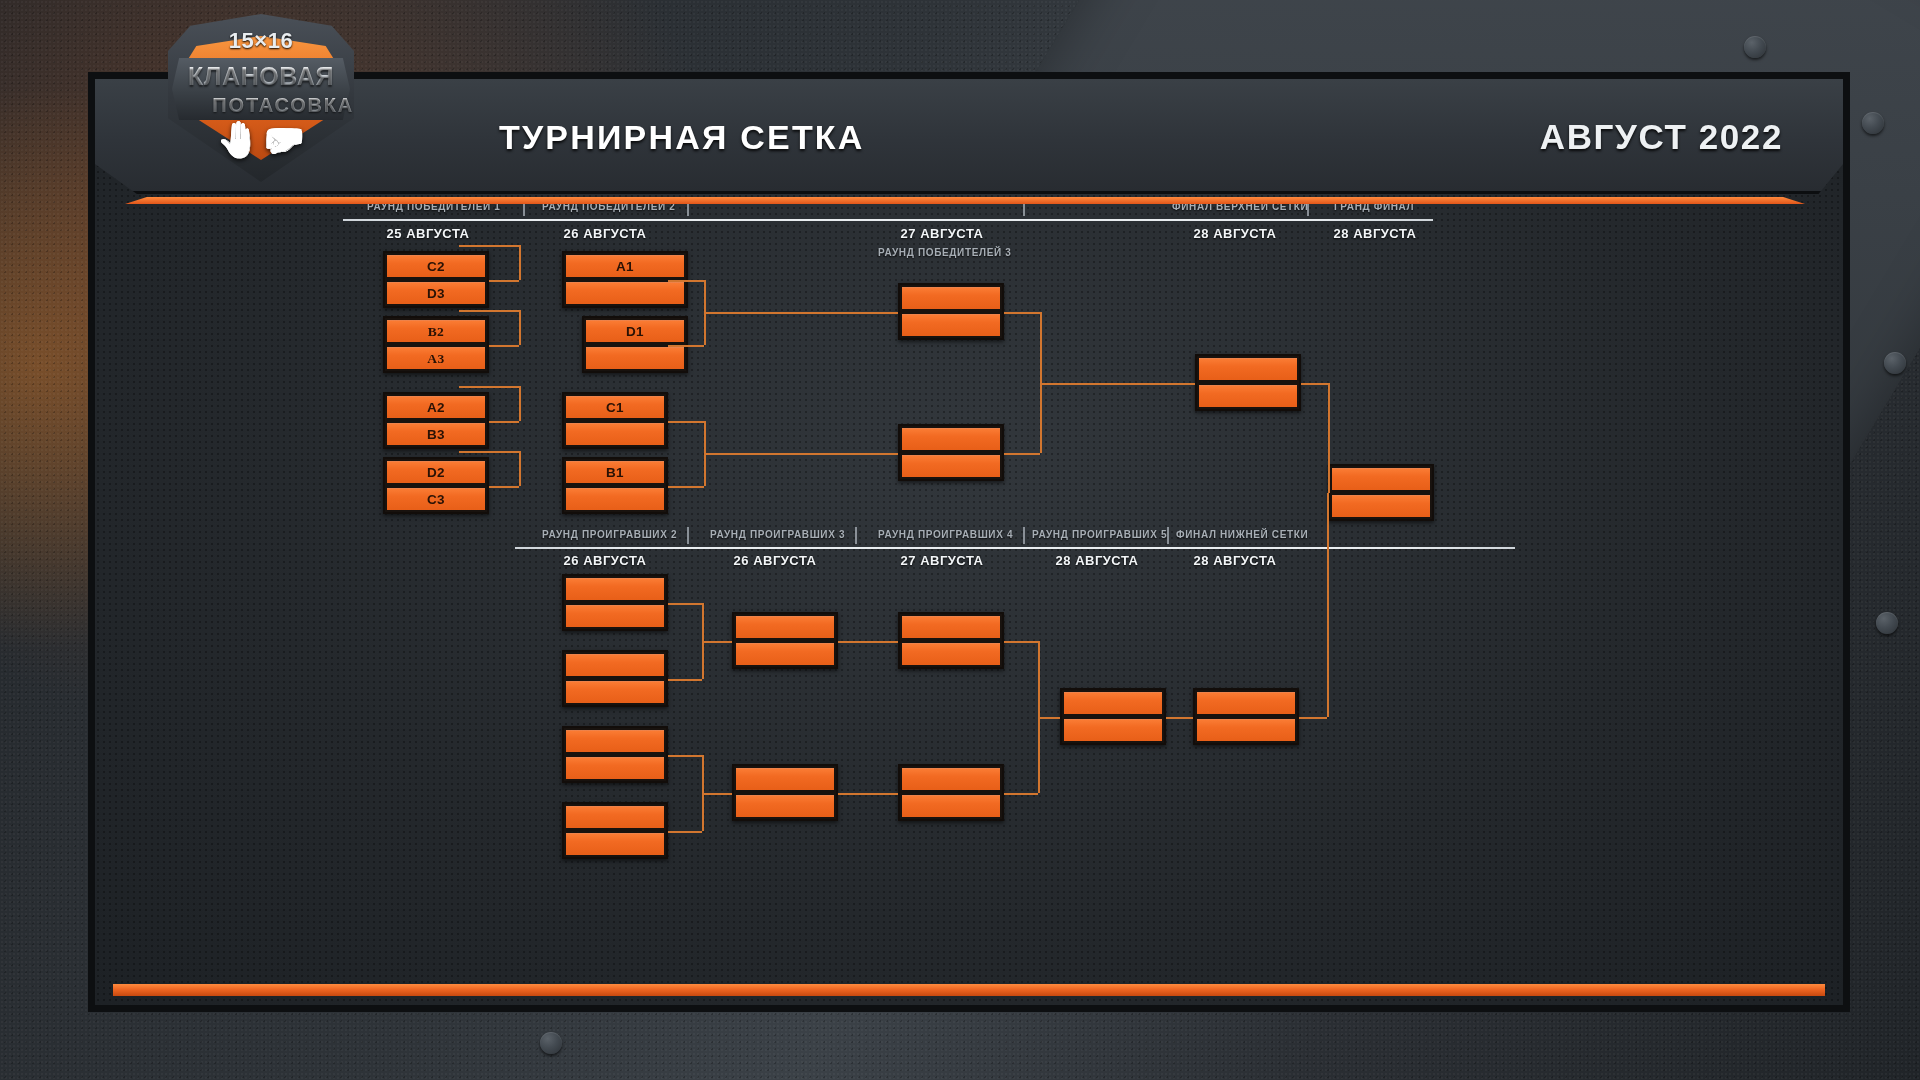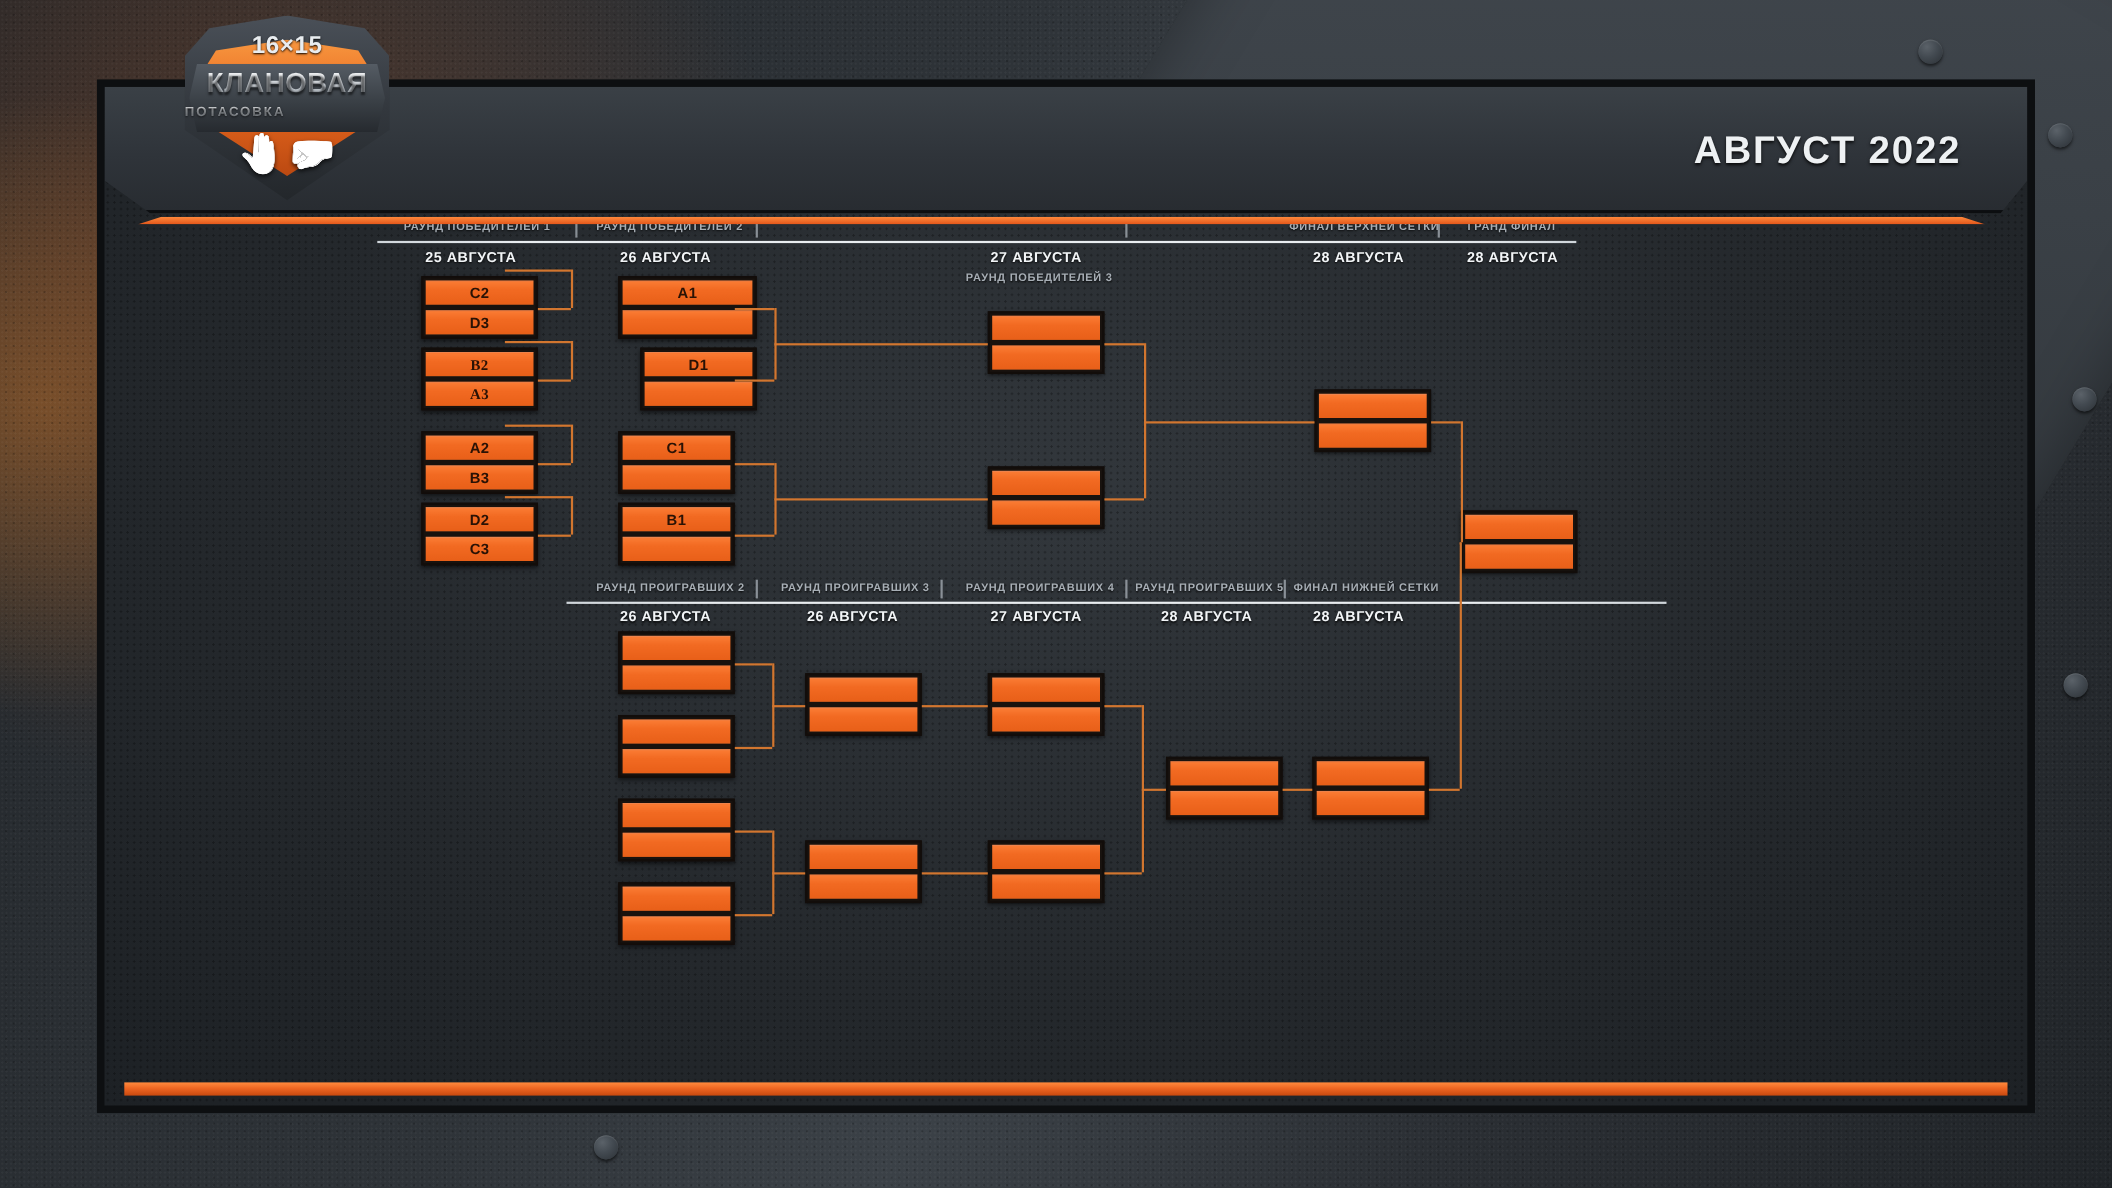--- a/index.html
+++ b/index.html
@@ -128,22 +128,22 @@
     box-shadow: 0 2px 5px rgba(0,0,0,.6);
   }
   .logo-main {
     position:absolute; left:0; top:48px; width:100%; text-align:center;
     font-size: 25px; font-weight: 700; letter-spacing:.6px; z-index:4;
     background: linear-gradient(180deg,#ffffff 0%,#c8ced4 55%,#8f979e 100%);
     -webkit-background-clip: text; background-clip: text; color: transparent;
     text-shadow: 0 2px 2px rgba(0,0,0,.55);
   }
   .logo-sub {
-    position:absolute; left:0; top:80px; width:100%; text-align:left;
-    font-size: 12px; font-weight:700; letter-spacing:1.8px; z-index:4;
+    position:absolute; left:0; top:80px; width:100%; text-align:right;
+    font-size: 20px; font-weight:700; letter-spacing:1.8px; z-index:4;
     background: linear-gradient(180deg,#ffffff 0%,#bcc2c8 60%,#868d94 100%);
     -webkit-background-clip:text; background-clip:text; color:transparent;
     text-shadow: 0 1px 2px rgba(0,0,0,.6);
   }
   .logo-fists {
     position:absolute; left:0; top:108px; width:100%; text-align:center;
     font-size: 36px; z-index:4; line-height:1;
     filter: grayscale(1) brightness(1.75) contrast(1.15)
             drop-shadow(0 2px 2px rgba(0,0,0,.7));
   }
@@ -204,20 +204,21 @@
 <div class="rivet" style="left:1818px; top:470px;"></div>
 <div class="rivet" style="left:1876px; top:612px;"></div>
 <div class="rivet" style="left:230px;  top:560px;"></div>
 <div class="rivet" style="left:540px;  top:1032px;"></div>
 
 <div id="panel">
   <div id="panel-inner">
 
     <div id="header"></div>
     <div id="header-accent"></div>
+    <div id="bracket-title">ТУРНИРНАЯ СЕТКА</div>
     <div id="bracket-month">АВГУСТ 2022</div>
 
     <div id="canvas">
         <div class="rule" style="left:248px; top:140px; width:1090px;"></div>
         <div class="round-label" style="top: 122px; left: 272px;">РАУНД ПОБЕДИТЕЛЕЙ 1</div>
         <div class="round-sep" style="left:428px; top:120px;"></div>
         <div class="round-label" style="top: 122px; left: 447px;">РАУНД ПОБЕДИТЕЛЕЙ 2</div>
         <div class="round-sep" style="left:592px; top:120px;"></div>
         <div class="round-label" style="top: 122px; left: 783px; margin-top: 46px;">РАУНД ПОБЕДИТЕЛЕЙ 3</div>
         <div class="round-sep" style="left:928px; top:120px;"></div>
@@ -379,18 +380,18 @@
         <div class="conn-h" style="left:1232px; top:414px; width:1px;"></div>
       </div>
 
     <div id="bottom-bar"></div>
   </div>
 </div>
 
 <div id="logo">
   <div class="shield-body"></div>
   <div class="shield-glow"></div>
-  <div class="logo-15">16×15</div>
+  <div class="logo-15">15×16</div>
   <div class="logo-plate"></div>
   <div class="logo-main">КЛАНОВАЯ</div>
   <div class="logo-sub">ПОТАСОВКА</div>
   <div class="logo-fists">🤚🤛</div>
 </div>
 
 </body></html>

